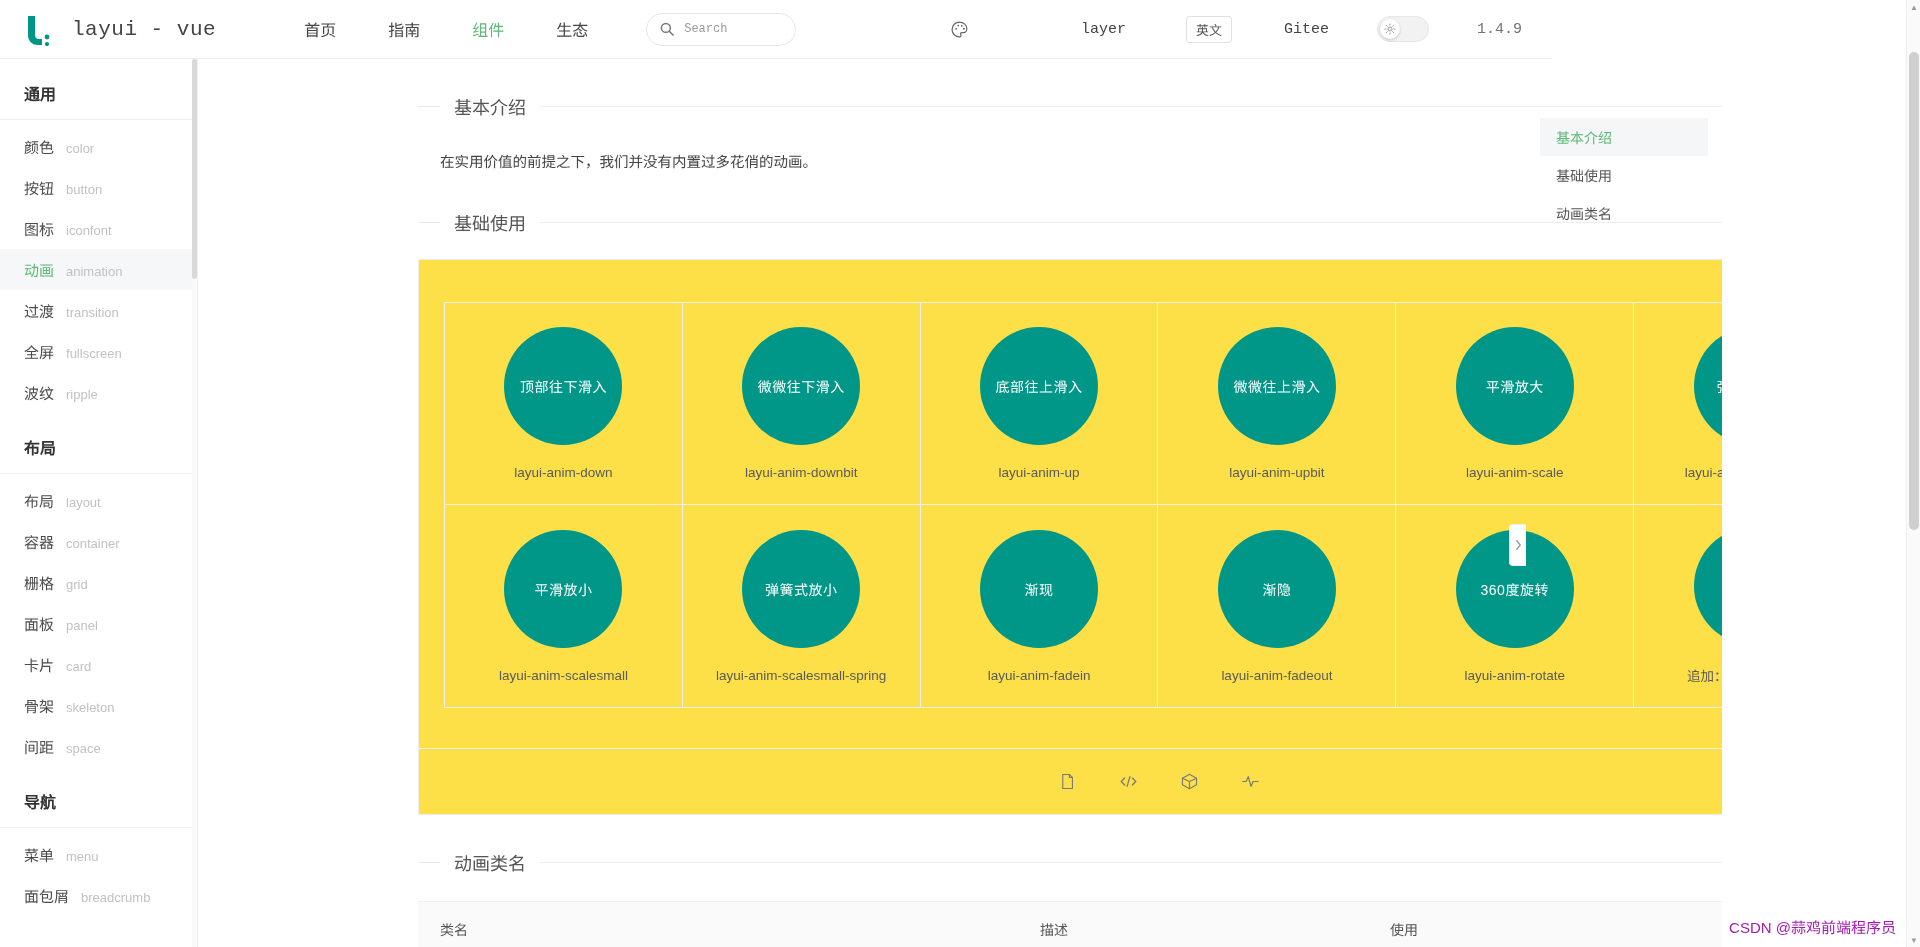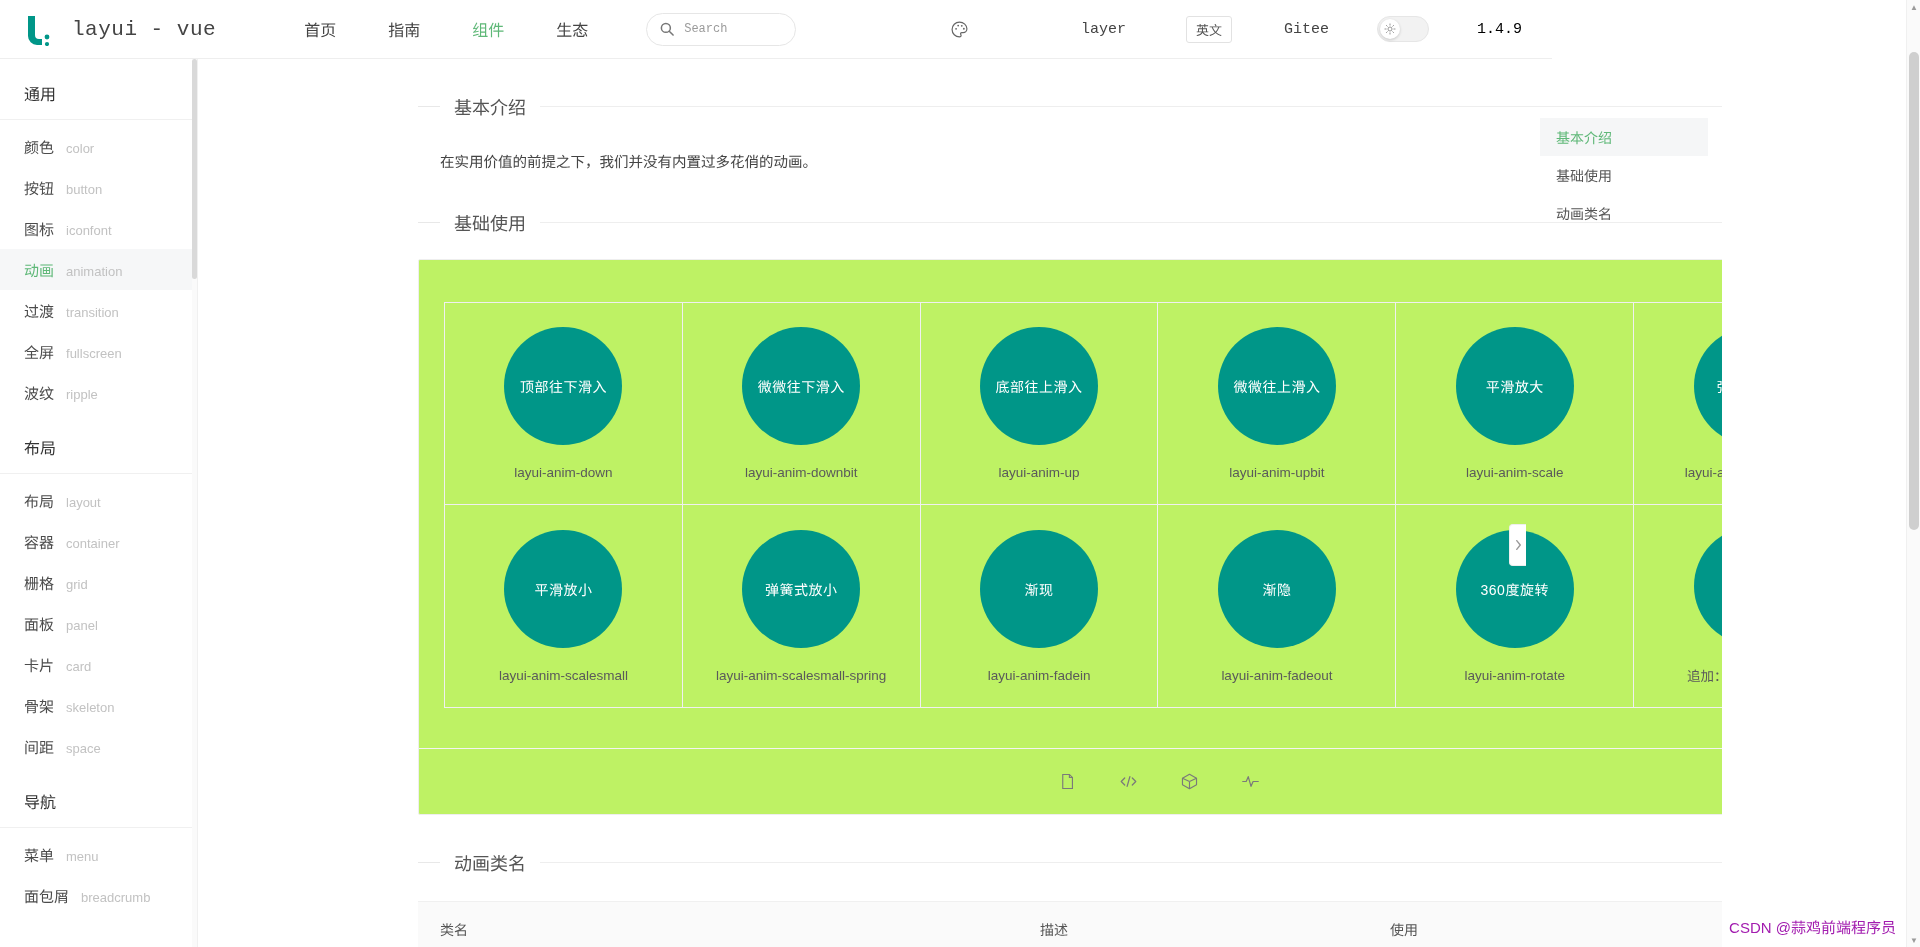--- a/index.html
+++ b/index.html
@@ -67,33 +67,33 @@
     background: #f2f2f2; border: 1px solid #e6e6e6;
     position: relative; cursor: pointer;
   }
   .theme-knob {
     position: absolute; top: 2px; left: 2px;
     width: 20px; height: 20px; border-radius: 50%;
     background: #fff; box-shadow: 0 1px 3px rgba(0,0,0,.18);
     display: flex; align-items: center; justify-content: center;
     color: #888;
   }
-  .version { font-size: 15px; color: #000000; white-space: nowrap; }
+  .version { font-size: 15px; color: #737373; white-space: nowrap; }
 
   
   .sidebar {
     position: absolute; top: 59px; left: 0;
     width: 198px; height: 888px;
     background: #fff;
     border-right: 1px solid #f0f0f0;
     overflow: hidden;
   }
   .side-inner { padding: 0; }
   .side-group {
-    font-size: 16px; color: #333; font-weight: 400;
+    font-size: 16px; color: #333; font-weight: 700;
     padding: 22px 0 14px 24px;
   }
   .side-group.with-rule { border-bottom: 1px solid #f0f0f0; margin-bottom: 6px; }
   .side-item {
     display: flex; align-items: baseline;
     padding: 10px 0 10px 24px;
     cursor: pointer;
   }
   .side-item.active { background: #f6f7f8; border-left: 0; }
   .side-cn { font-size: 15px; color: #4c4c4c; }
@@ -129,21 +129,21 @@
   .para {
     margin: 30px 0 0 241px;
     font-size: 14.5px; color: #444; line-height: 1.8;
   }
 
   
   .demo-card {
     margin: 24px 0 0 219px;
     width: 1481px;
     border: 1px solid #eee; border-radius: 2px;
-    background: #bef264;
+    background: #fde047;
   }
   .anim-grid {
     margin: 42px 25px 0 25px;
     border: 1px solid #f0f0f0;
     display: grid; grid-template-columns: repeat(6, 1fr);
   }
   .anim-cell {
     border-right: 1px solid #f0f0f0;
     border-bottom: 1px solid #f0f0f0;
     height: 202px;

